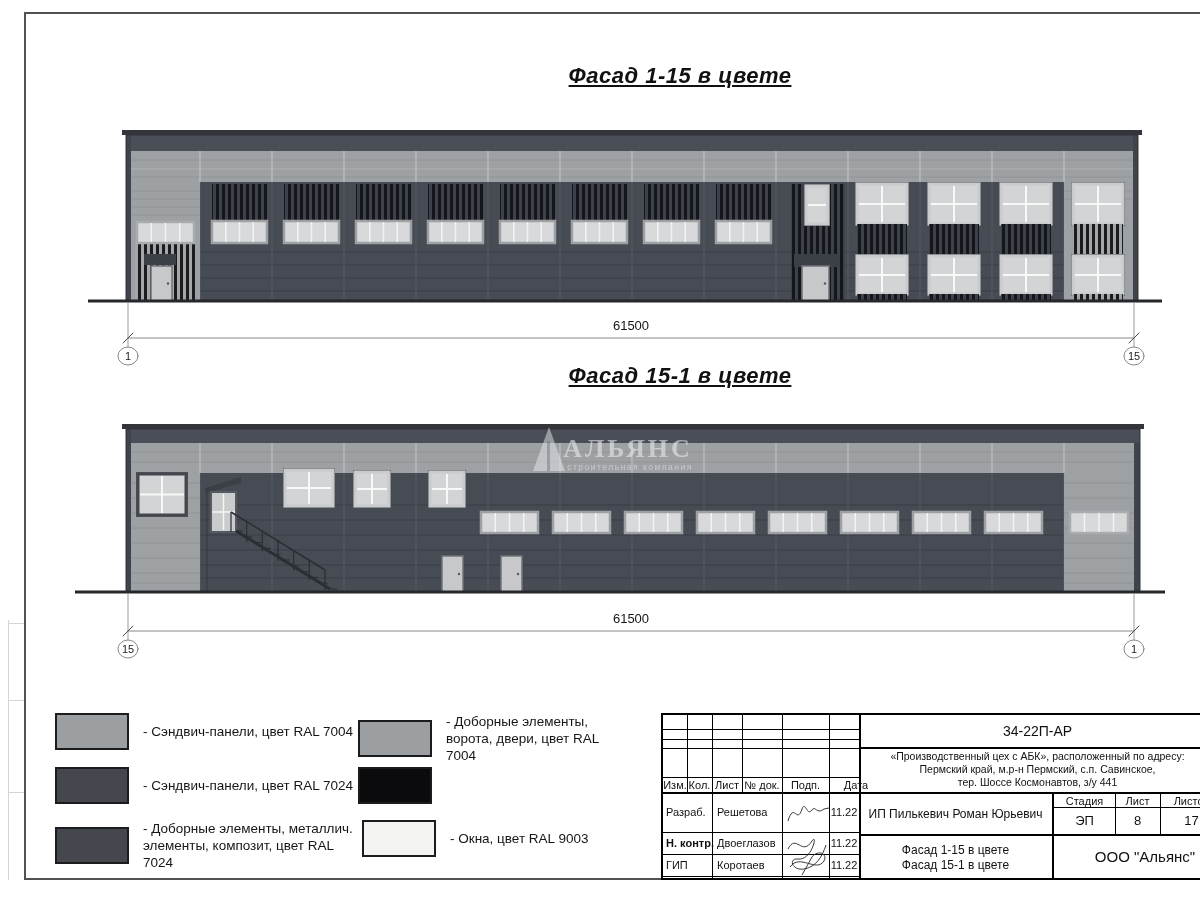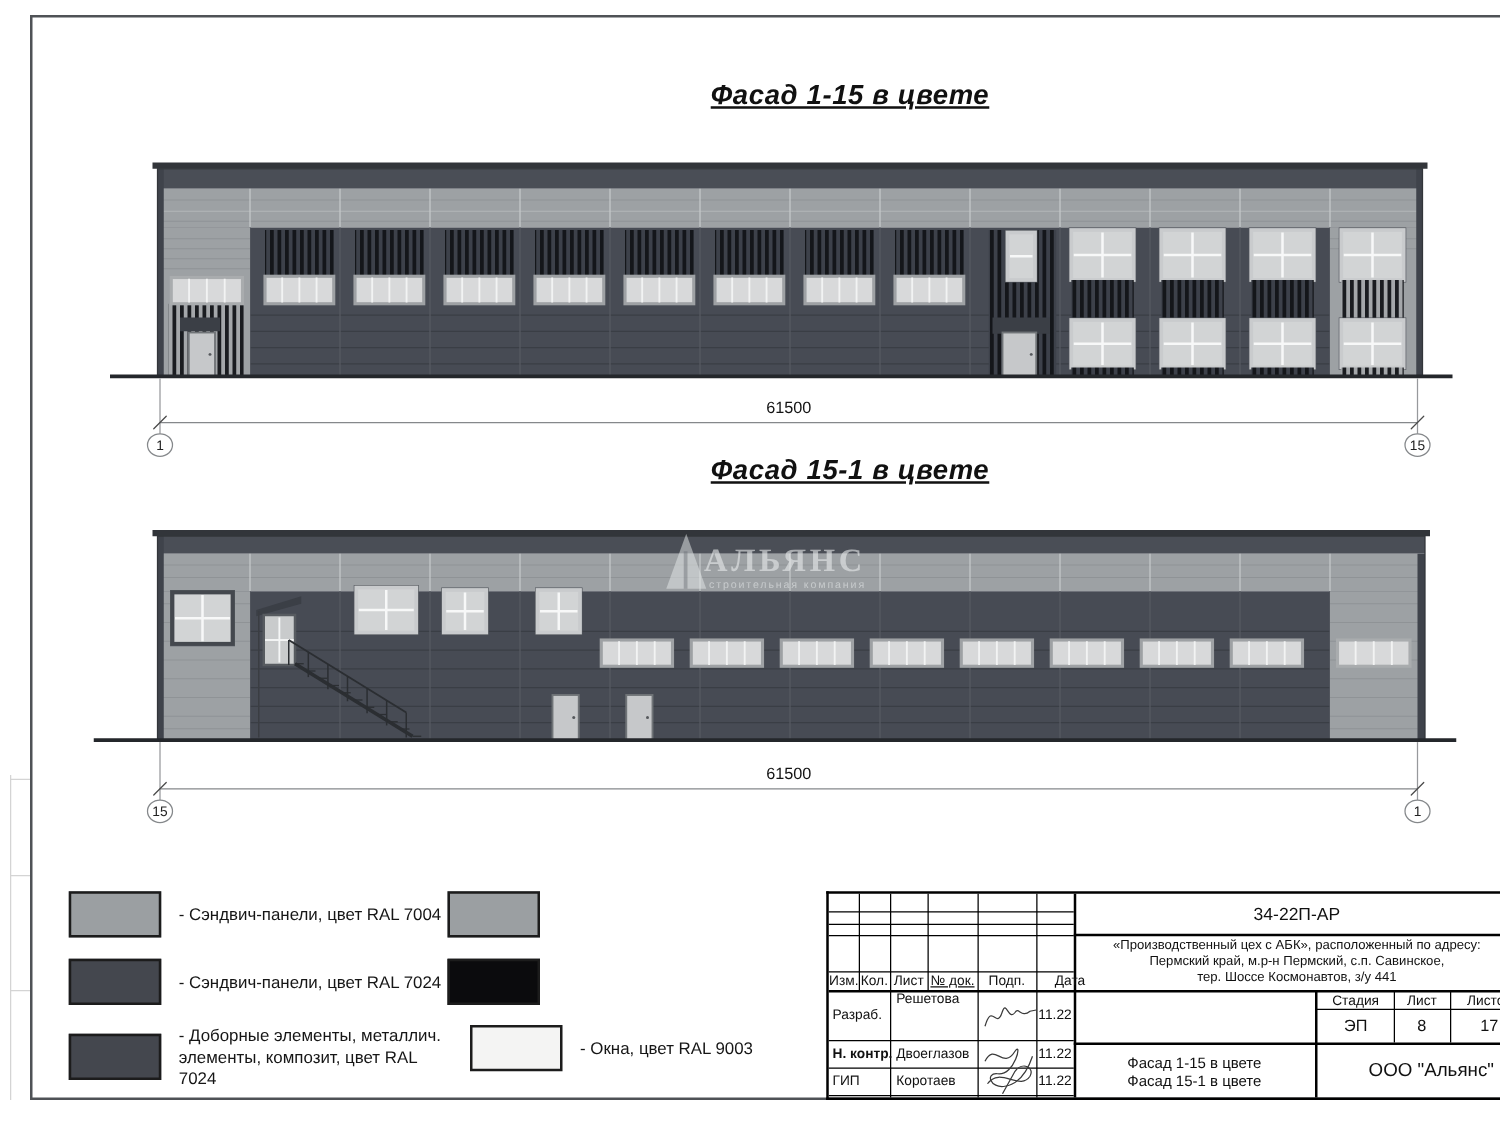--- a/index.html
+++ b/index.html
@@ -388,25 +388,26 @@
 <div class="lg-item" style="left:55px;top:767px;">
   <span class="lg-swatch" style="background-color: rgb(68, 71, 78);"></span>
   <span class="lg-label" style="width:225px;">- Сэндвич-панели, цвет RAL 7024</span>
 </div>
 <div class="lg-item" style="left:55px;top:820px;">
   <span class="lg-swatch" style="background-color: rgb(68, 71, 78);"></span>
   <span class="lg-label" style="width:215px;">- Доборные элементы, металлич. элементы, композит, цвет RAL 7024</span>
 </div>
 <div class="lg-item" style="left:358px;top:713px;">
   <span class="lg-swatch" style="background-color: rgb(155, 159, 162);"></span>
+  <span class="lg-label" style="width:185px;">- Доборные элементы, ворота, двери, цвет RAL 7004</span>
 </div>
 <div class="lg-item" style="left:358px;top:767px;">
   <span class="lg-swatch" style="background-color: rgb(11, 11, 13);"></span>
 </div>
-<div class="lg-item" style="left:376px;top:820px;">
+<div class="lg-item" style="left:362px;top:820px;">
   <span class="lg-swatch" style="background-color: rgb(244, 244, 243);"></span>
   <span class="lg-label" style="width:195px;">- Окна, цвет RAL 9003</span>
 </div>
 
 <div id="tb" class="abs">
 
   <div class="tbl" style="left:24px;top:0;width:1px;height:77px;"></div>
   <div class="tbl" style="left:49px;top:0;width:1px;height:163px;"></div>
   <div class="tbl" style="left:79px;top:0;width:1px;height:77px;"></div>
   <div class="tbl" style="left:119px;top:0;width:1px;height:163px;"></div>
@@ -424,26 +425,26 @@
   <div class="tbl" style="left:0;top:77px;width:553px;height:2px;"></div>
   <div class="tbl" style="left:0;top:117px;width:196px;height:1px;"></div>
   <div class="tbl" style="left:0;top:139px;width:196px;height:1px;"></div>
   <div class="tbl" style="left:0;top:161px;width:196px;height:1px;"></div>
   <div class="tbl" style="left:389px;top:92px;width:164px;height:1px;"></div>
   <div class="tbl" style="left:196px;top:119px;width:357px;height:2px;"></div>
 
   <div class="tbc" style="left:0;top:62px;width:24px;height:15px;">Изм.</div>
   <div class="tbc" style="left:24px;top:62px;width:25px;height:15px;">Кол.</div>
   <div class="tbc" style="left:49px;top:62px;width:30px;height:15px;">Лист</div>
-  <div class="tbc" style="left:79px;top:62px;width:40px;height:15px;text-decoration:underline;">№ док.</div>
+  <div class="tbc" style="left:79px;top:62px;width:40px;height:15px;">№ док.</div>
   <div class="tbc" style="left:119px;top:62px;width:47px;height:15px;">Подп.</div>
   <div class="tbc" style="left:166px;top:62px;width:30px;height:15px;padding-left:12px;">Дата</div>
 
   <div class="tbc left" style="left:0;top:77px;width:49px;height:40px;">Разраб.</div>
-  <div class="tbc left" style="left:51px;top:64px;width:68px;height:40px;">Решетова</div>
+  <div class="tbc left" style="left:51px;top:77px;width:68px;height:40px;">Решетова</div>
   <div class="tbc" style="left:166px;top:77px;width:30px;height:40px;">11.22</div>
   <div class="tbc left" style="left:0;top:117px;width:49px;height:22px;font-weight:bold;">Н. контр.</div>
   <div class="tbc left" style="left:51px;top:117px;width:68px;height:22px;">Двоеглазов</div>
   <div class="tbc" style="left:166px;top:117px;width:30px;height:22px;">11.22</div>
   <div class="tbc left" style="left:0;top:139px;width:49px;height:22px;">ГИП</div>
   <div class="tbc left" style="left:51px;top:139px;width:68px;height:22px;">Коротаев</div>
   <div class="tbc" style="left:166px;top:139px;width:30px;height:22px;">11.22</div>
 
   <svg class="sig" style="left:121px;top:80px;" width="46" height="36" viewBox="0 0 46 36">
     <path d="M4 26 C10 6, 13 30, 18 14 C21 5, 23 22, 28 15 C31 10, 33 20, 40 14 L45 13" stroke="#3a3a3a" fill="none" stroke-width="1"></path>
@@ -452,20 +453,21 @@
     <path d="M6 18 C14 2, 20 26, 30 10 C36 1, 30 30, 16 28 C6 27, 10 40, 22 38 C34 36, 40 26, 44 14" stroke="#3a3a3a" fill="none" stroke-width="1"></path>
     <path d="M8 36 C18 22, 34 42, 42 30 C46 23, 36 18, 30 26 L20 44" stroke="#3a3a3a" fill="none" stroke-width="1"></path>
   </svg>
 
   <div class="tbc" style="left:196px;top:0;width:357px;height:32px;font-size:14px;">34-22П-АР</div>
   <div class="abs" style="left:198px;top:35px;width:353px;text-align:center;font-size:10.5px;line-height:13px;">
     <div>«Производственный цех с АБК», расположенный по адресу:</div>
     <div>Пермский край, м.р-н Пермский, с.п. Савинское,</div>
     <div>тер. Шоссе Космонавтов, з/у 441</div>
   </div>
+  <div class="tbc" style="left:196px;top:79px;width:193px;height:40px;font-size:12px;">ИП Пилькевич Роман Юрьевич</div>
   <div class="abs" style="left:196px;top:128px;width:193px;text-align:center;font-size:12px;line-height:15px;">
     <div>Фасад 1-15 в цвете</div>
     <div>Фасад 15-1 в цвете</div>
   </div>
   <div class="tbc" style="left:391px;top:79px;width:61px;height:13px;">Стадия</div>
   <div class="tbc" style="left:452px;top:79px;width:45px;height:13px;">Лист</div>
   <div class="tbc" style="left:497px;top:79px;width:63px;height:13px;">Листов</div>
   <div class="tbc" style="left:391px;top:92px;width:61px;height:27px;font-size:13px;">ЭП</div>
   <div class="tbc" style="left:452px;top:92px;width:45px;height:27px;font-size:13px;">8</div>
   <div class="tbc" style="left:497px;top:92px;width:63px;height:27px;font-size:13px;">17</div>

